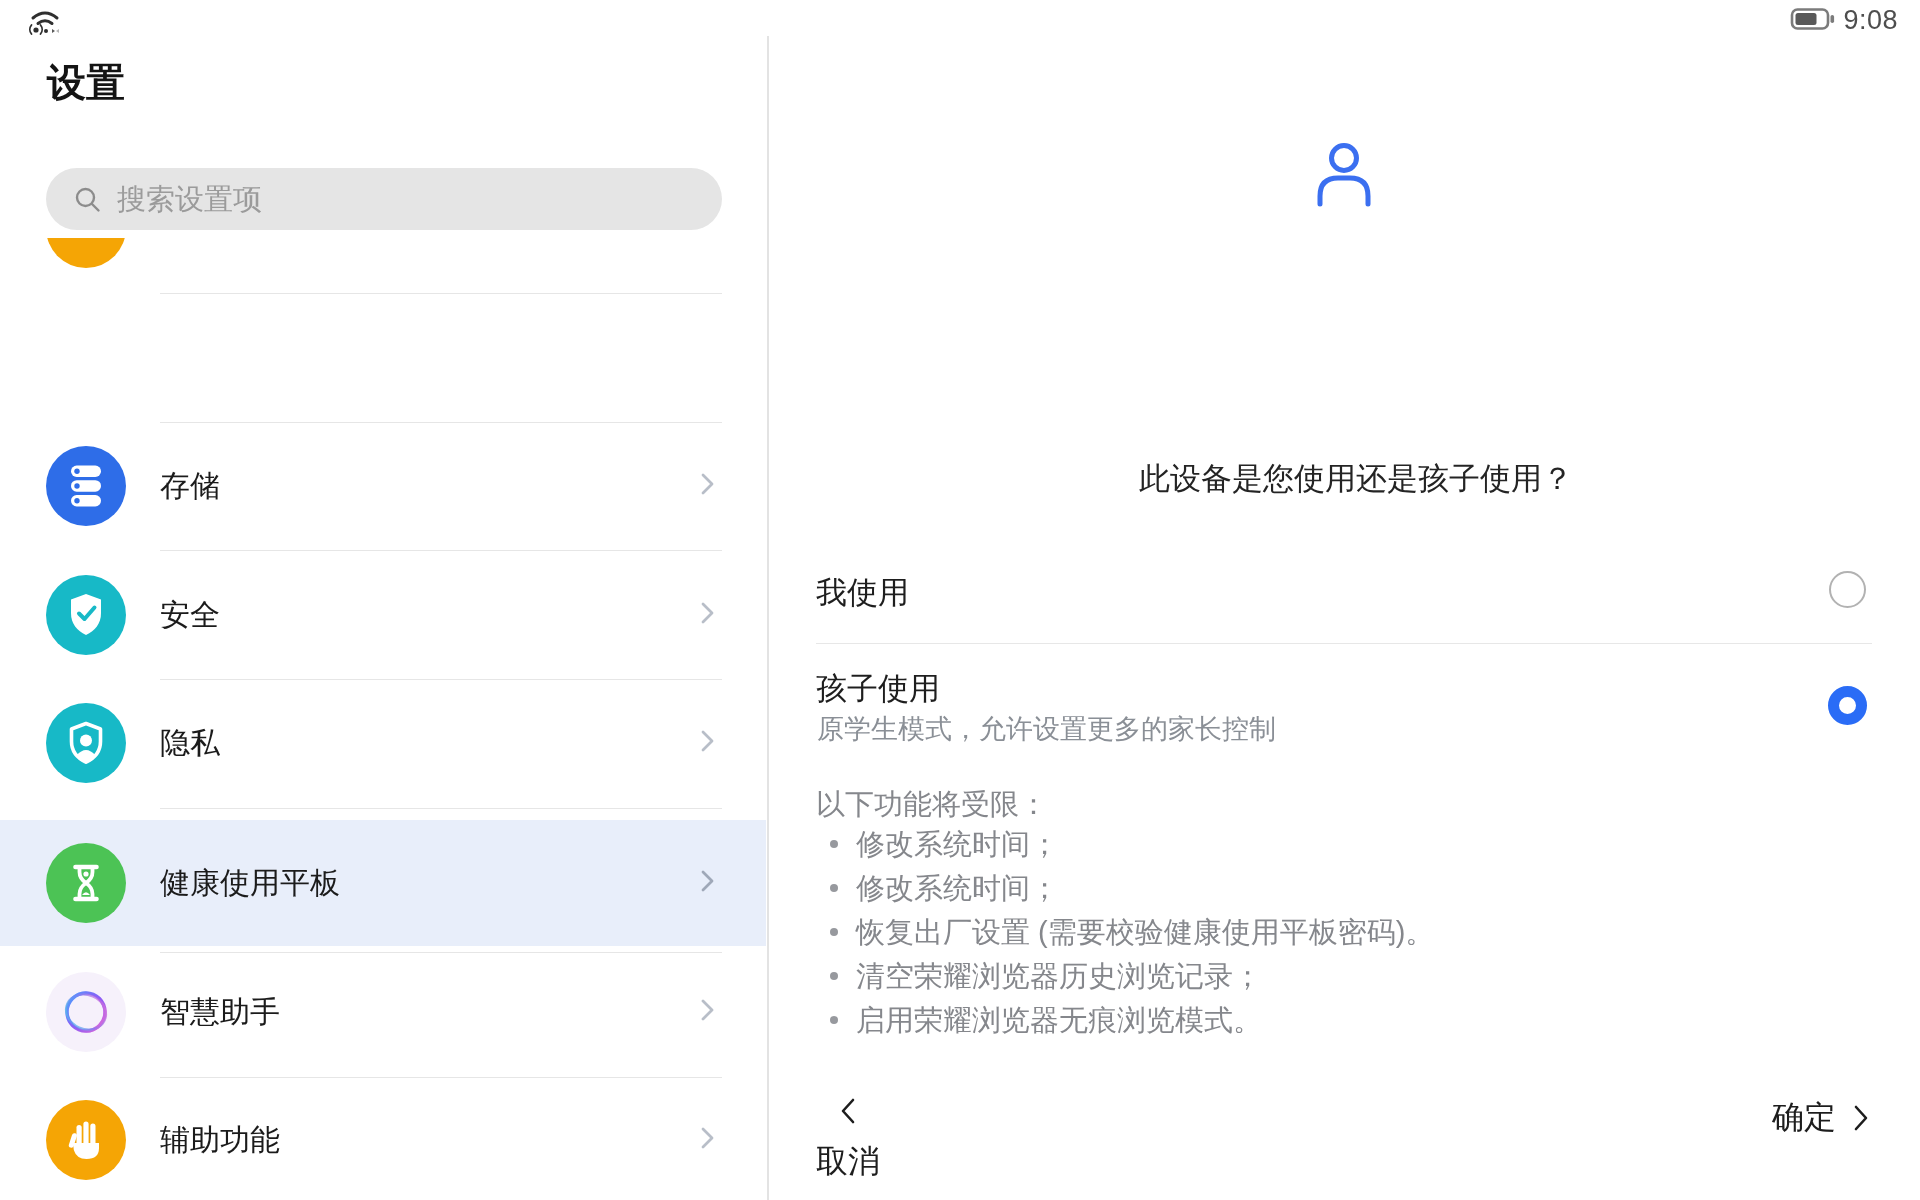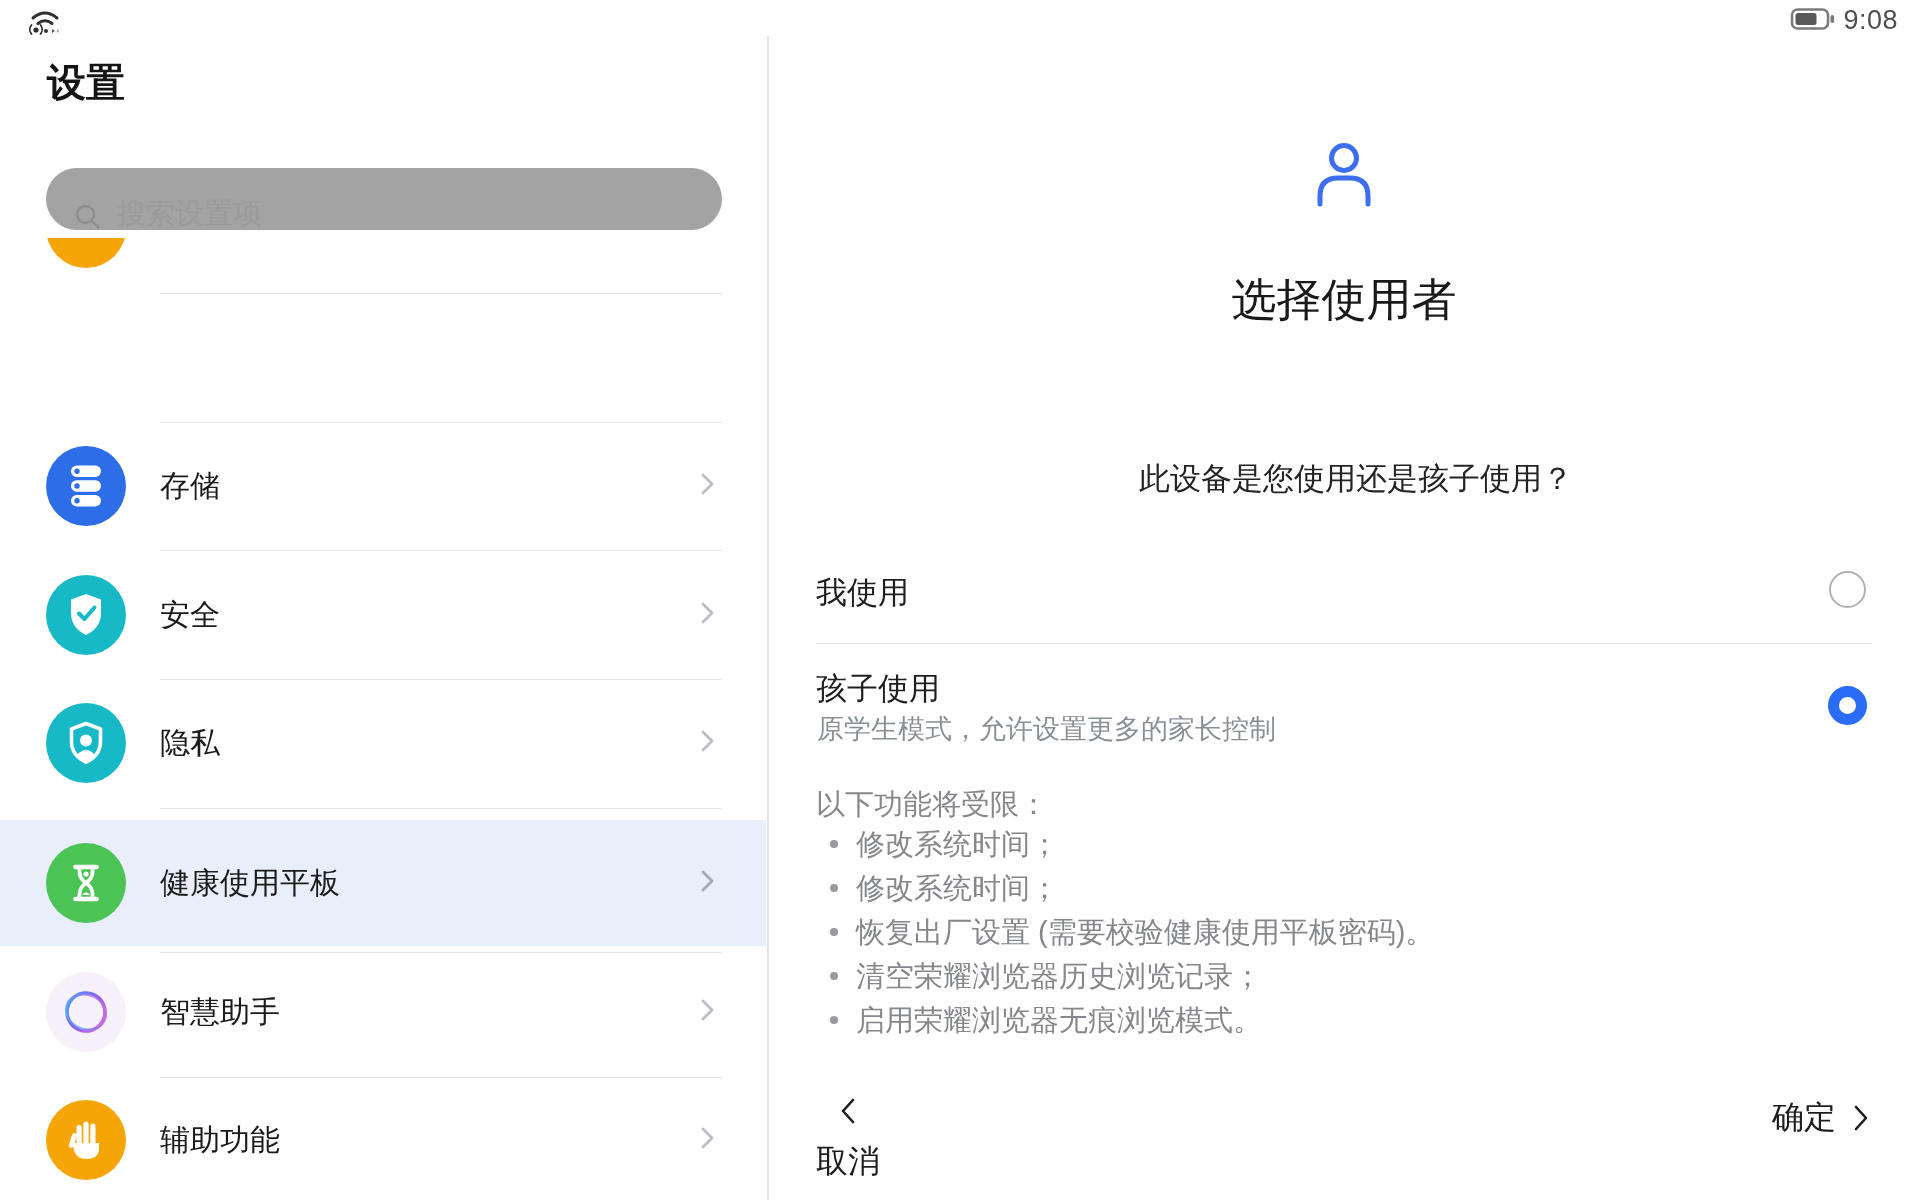--- a/index.html
+++ b/index.html
@@ -20,22 +20,22 @@
   .status-time { font-size: 27px; color: #4e4e4e; letter-spacing: 0.5px; }
 
   
   .sidebar { position: absolute; left: 0; top: 0; width: 766px; height: 1200px; }
   .sidebar-title {
     position: absolute; left: 47px; top: 56px;
     font-size: 39px; font-weight: 700; color: #141414;
   }
   .search-box {
     position: absolute; left: 46px; top: 168px; width: 676px; height: 62px;
-    background: #a3a3a3; border-radius: 31px;
-    display: flex; align-items: flex-end; padding: 1px 10px 0 28px;
+    background: #e5e5e5; border-radius: 31px;
+    display: flex; align-items: center; padding: 1px 10px 0 28px;
   }
   .search-box svg { flex: 0 0 auto; margin-right: 16px; }
   .search-box input {
     flex: 1; border: none; outline: none; background: transparent;
     font-size: 29px; color: #3a3a3a; font-family: "Liberation Sans", sans-serif;
   }
   .search-box input::placeholder { color: #9b9b9b; opacity: 1; }
 
   .list-clip {
     position: absolute; left: 0; top: 238px; width: 766px; height: 962px;
@@ -287,21 +287,20 @@
 <div class="vert-divider"></div>
 
 <div class="main">
   <div class="person-wrap">
     <svg width="64" height="68" viewBox="0 0 64 68" fill="none">
       <circle cx="32" cy="16" r="12.5" stroke="#3b6ff0" stroke-width="5"></circle>
       <path d="M8 62 V54 Q8 36 26 36 H38 Q56 36 56 54 V62" stroke="#3b6ff0" stroke-width="5" stroke-linecap="round" fill="none"></path>
     </svg>
   </div>
 
-  <div class="main-title">选择使用者</div>
   <div class="main-question">此设备是您使用还是孩子使用？</div>
 
   <div class="options">
     <div class="opt-label opt1-label">我使用</div>
     <div class="radio radio-off"></div>
 
     <div class="opt-divider"></div>
 
     <div class="opt-label opt2-label">孩子使用</div>
     <div class="opt-desc">原学生模式，允许设置更多的家长控制</div>

